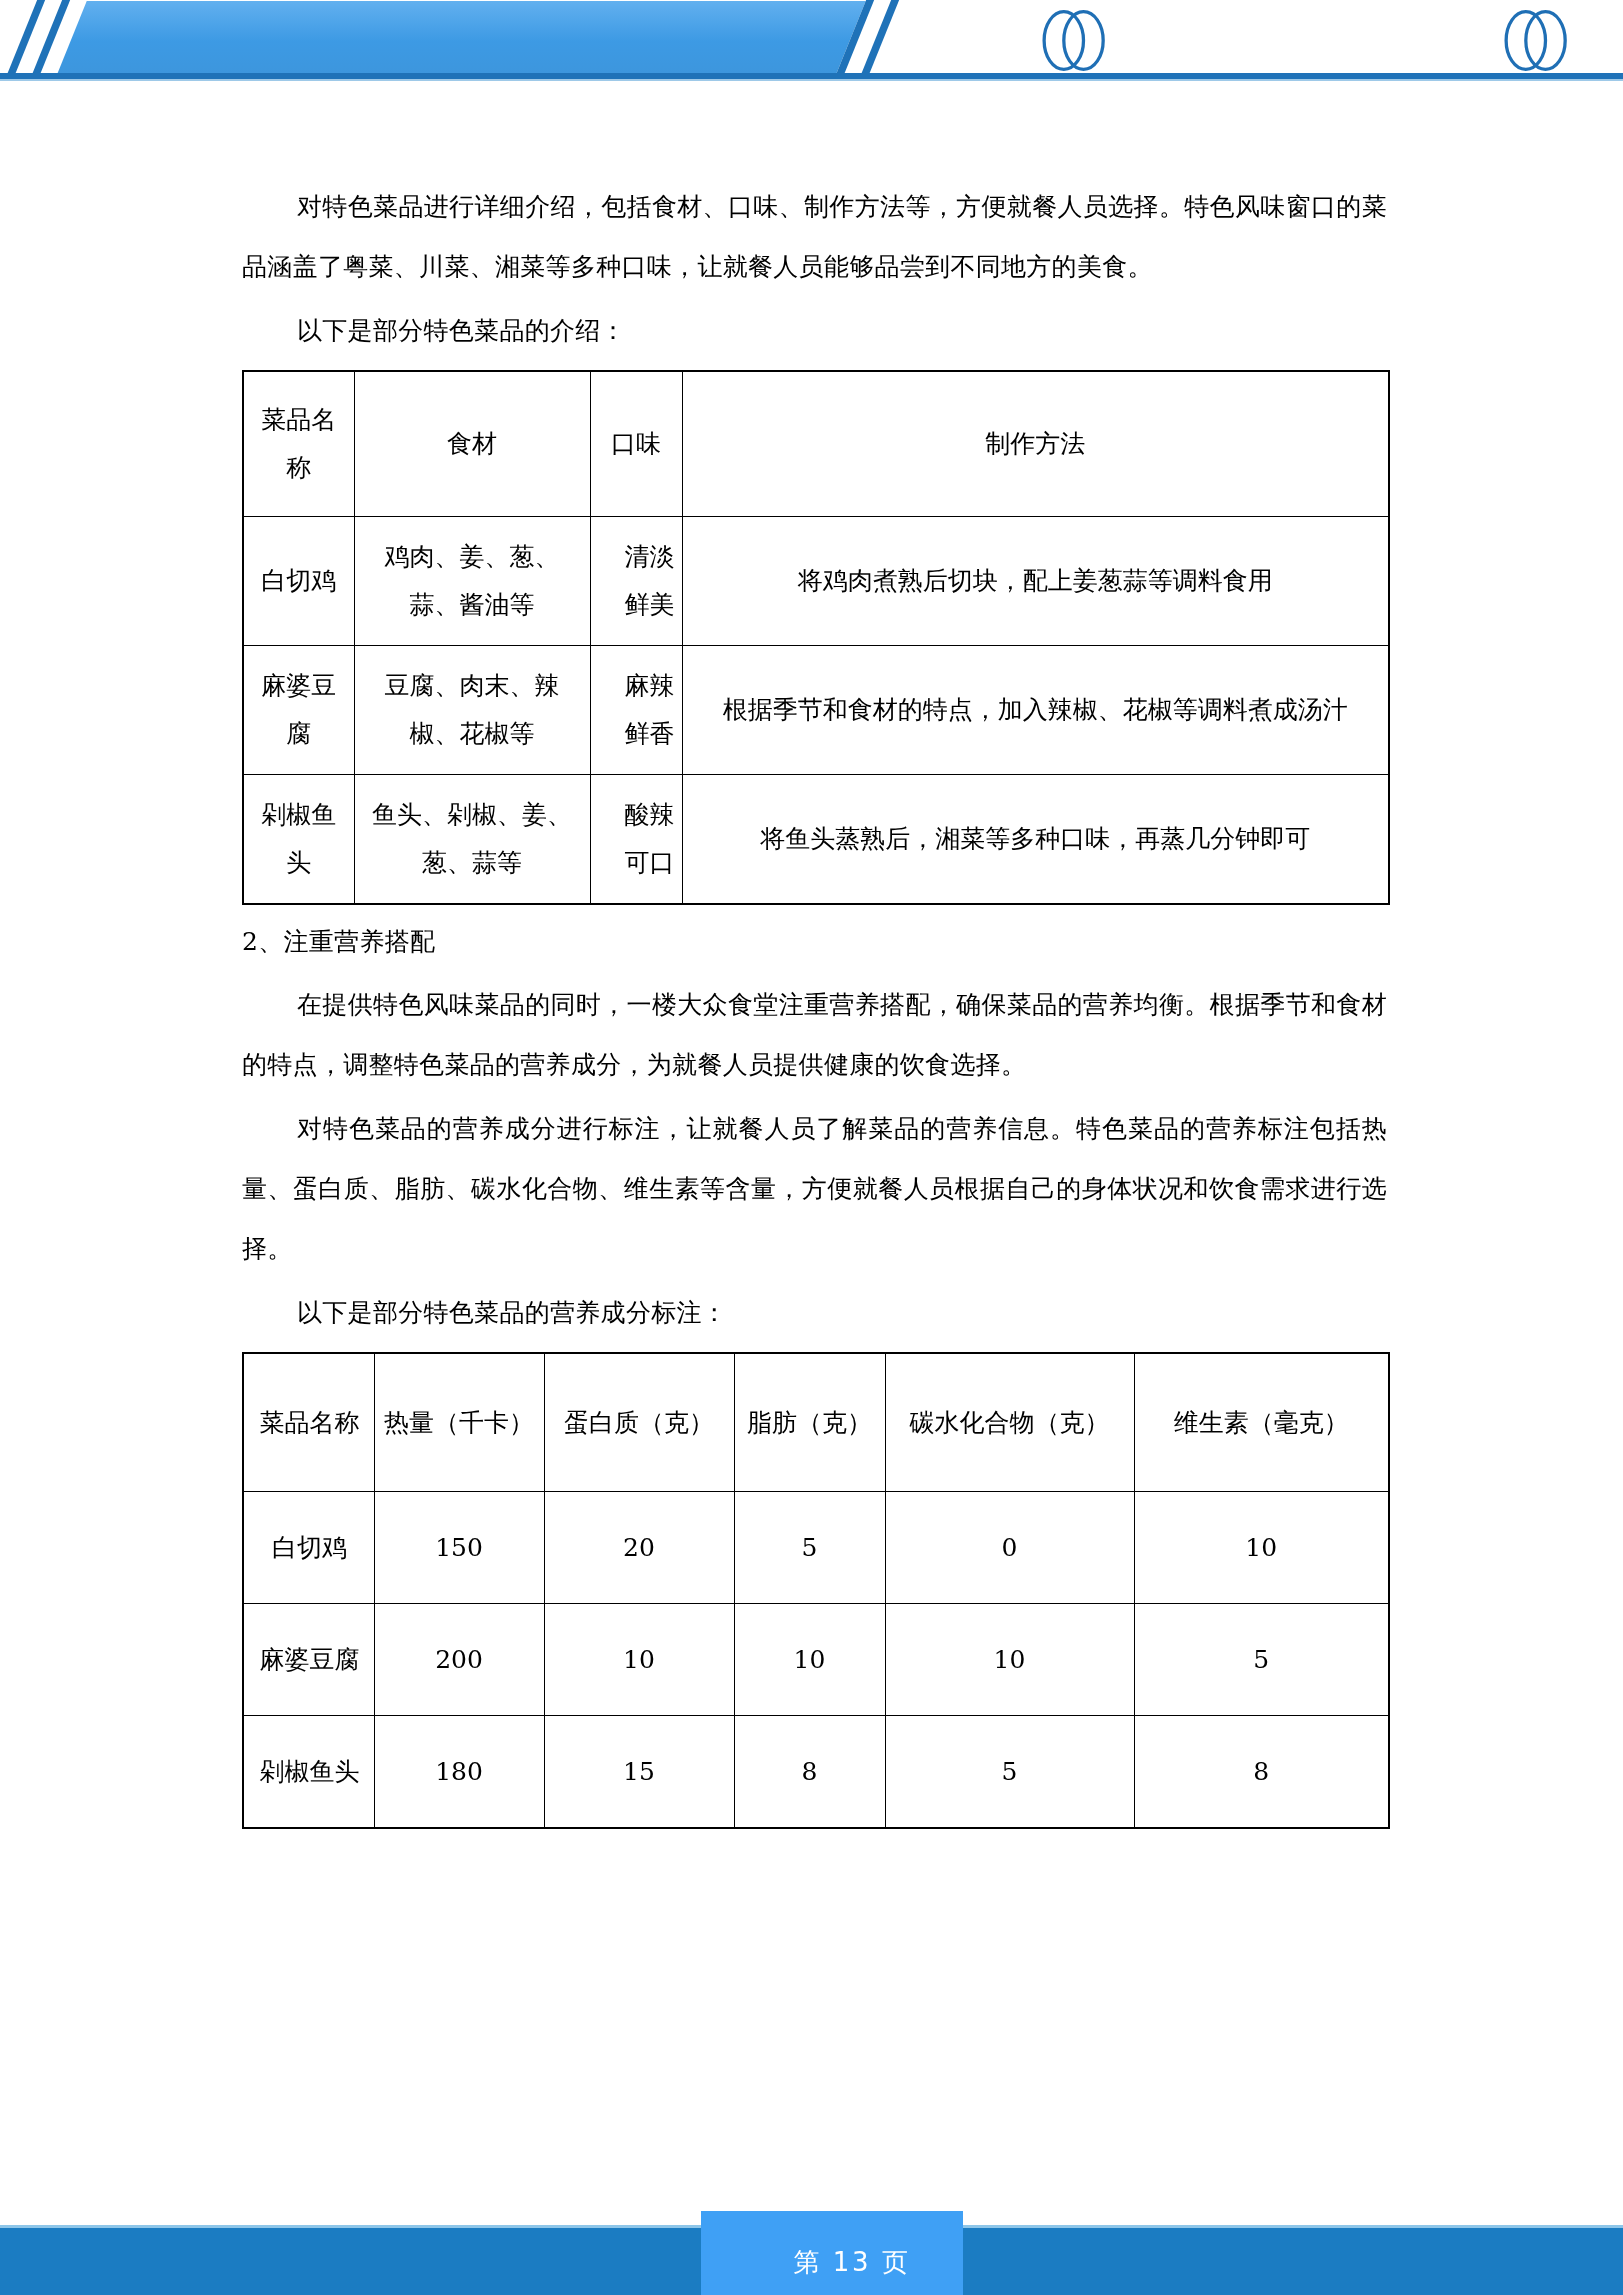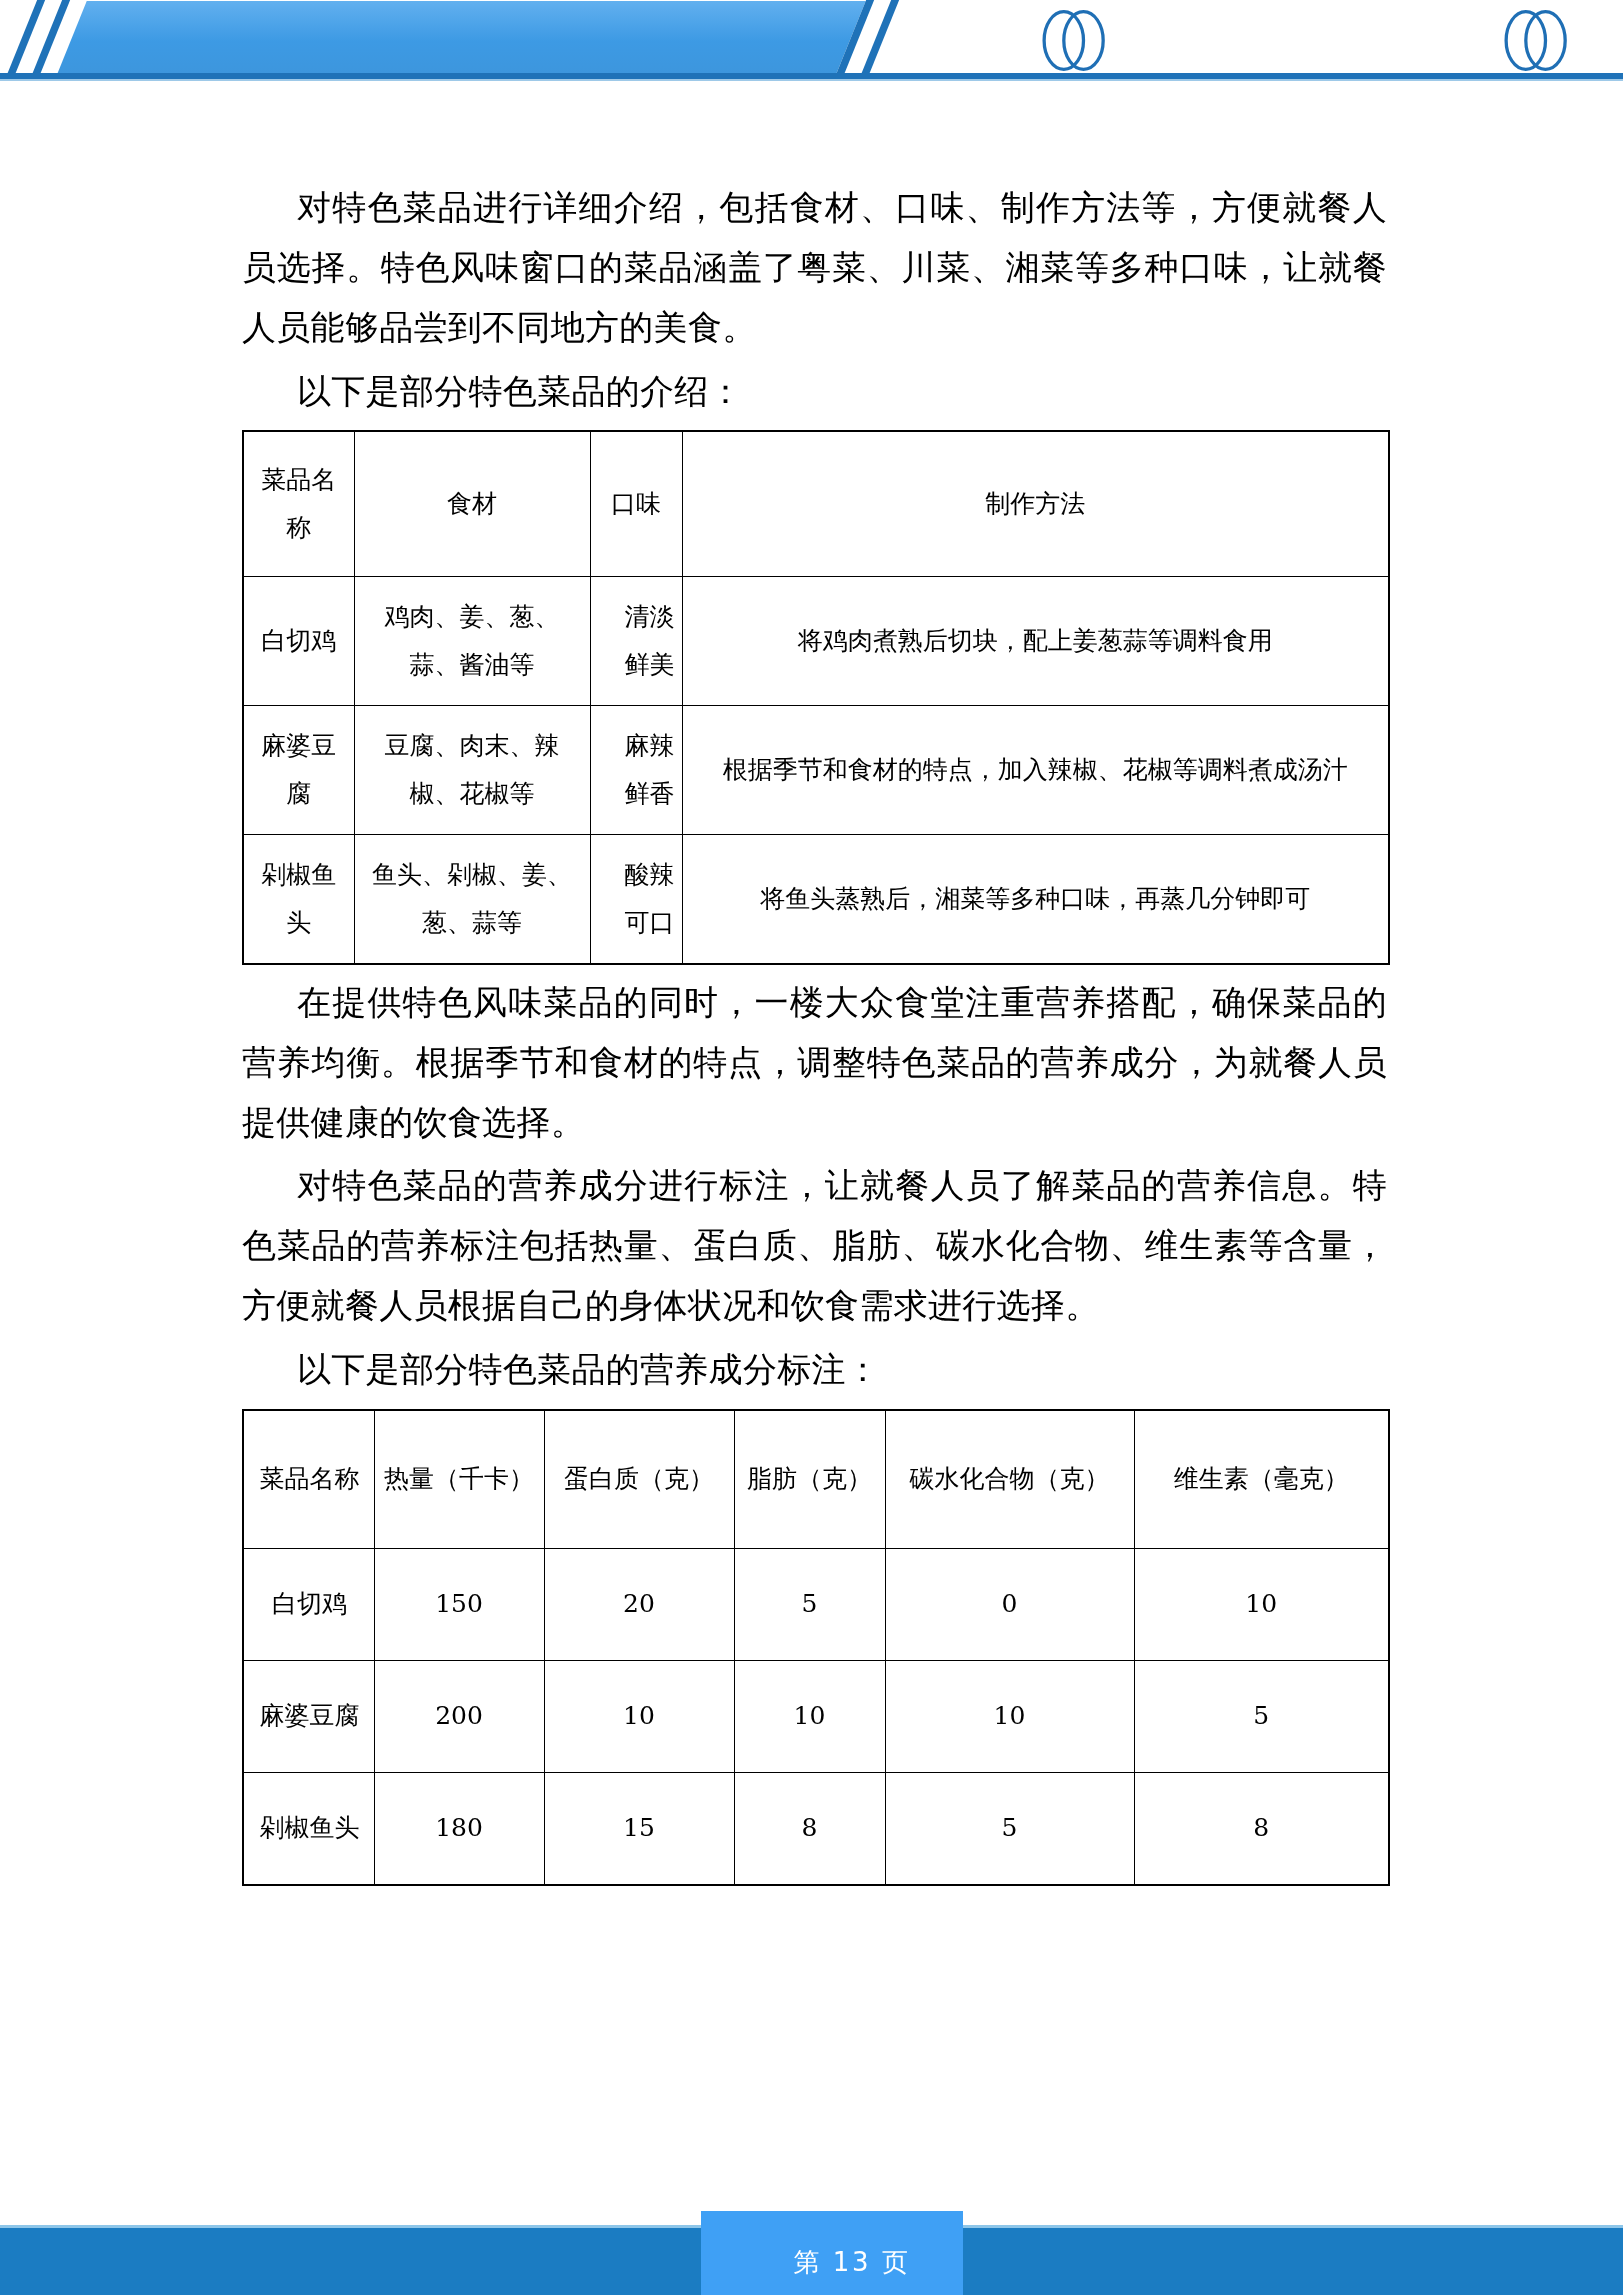--- a/index.html
+++ b/index.html
@@ -94,21 +94,21 @@
 
   
   .content {
     position: absolute;
     left: 242px;
     top: 177px;
     width: 1145px;
   }
   p.para {
     margin: 0 0 3.9px 0;
-    font-size: 34px;
+    font-size: 25px;
     line-height: 60px;
     text-align: justify;
     text-justify: inter-ideograph;
     text-indent: 55px;
     letter-spacing: 0.3px;
   }
   p.para.noindent {
     text-indent: 0;
   }
 
@@ -277,20 +277,21 @@
         </tr>
         <tr class="body">
           <td class="name">剁椒鱼头</td>
           <td>鱼头、剁椒、姜、葱、蒜等</td>
           <td class="flavor">酸辣可口</td>
           <td>将鱼头蒸熟后，湘菜等多种口味，再蒸几分钟即可</td>
         </tr>
       </tbody>
     </table>
 
+    <p class="para noindent">2、注重营养搭配</p>
 
     <p class="para">在提供特色风味菜品的同时，一楼大众食堂注重营养搭配，确保菜品的营养均衡。根据季节和食材的特点，调整特色菜品的营养成分，为就餐人员提供健康的饮食选择。</p>
 
     <p class="para">对特色菜品的营养成分进行标注，让就餐人员了解菜品的营养信息。特色菜品的营养标注包括热量、蛋白质、脂肪、碳水化合物、维生素等含量，方便就餐人员根据自己的身体状况和饮食需求进行选择。</p>
 
     <p class="para">以下是部分特色菜品的营养成分标注：</p>
 
     <table class="doc-table t2 outer-thick">
       <colgroup>
         <col class="d0">

